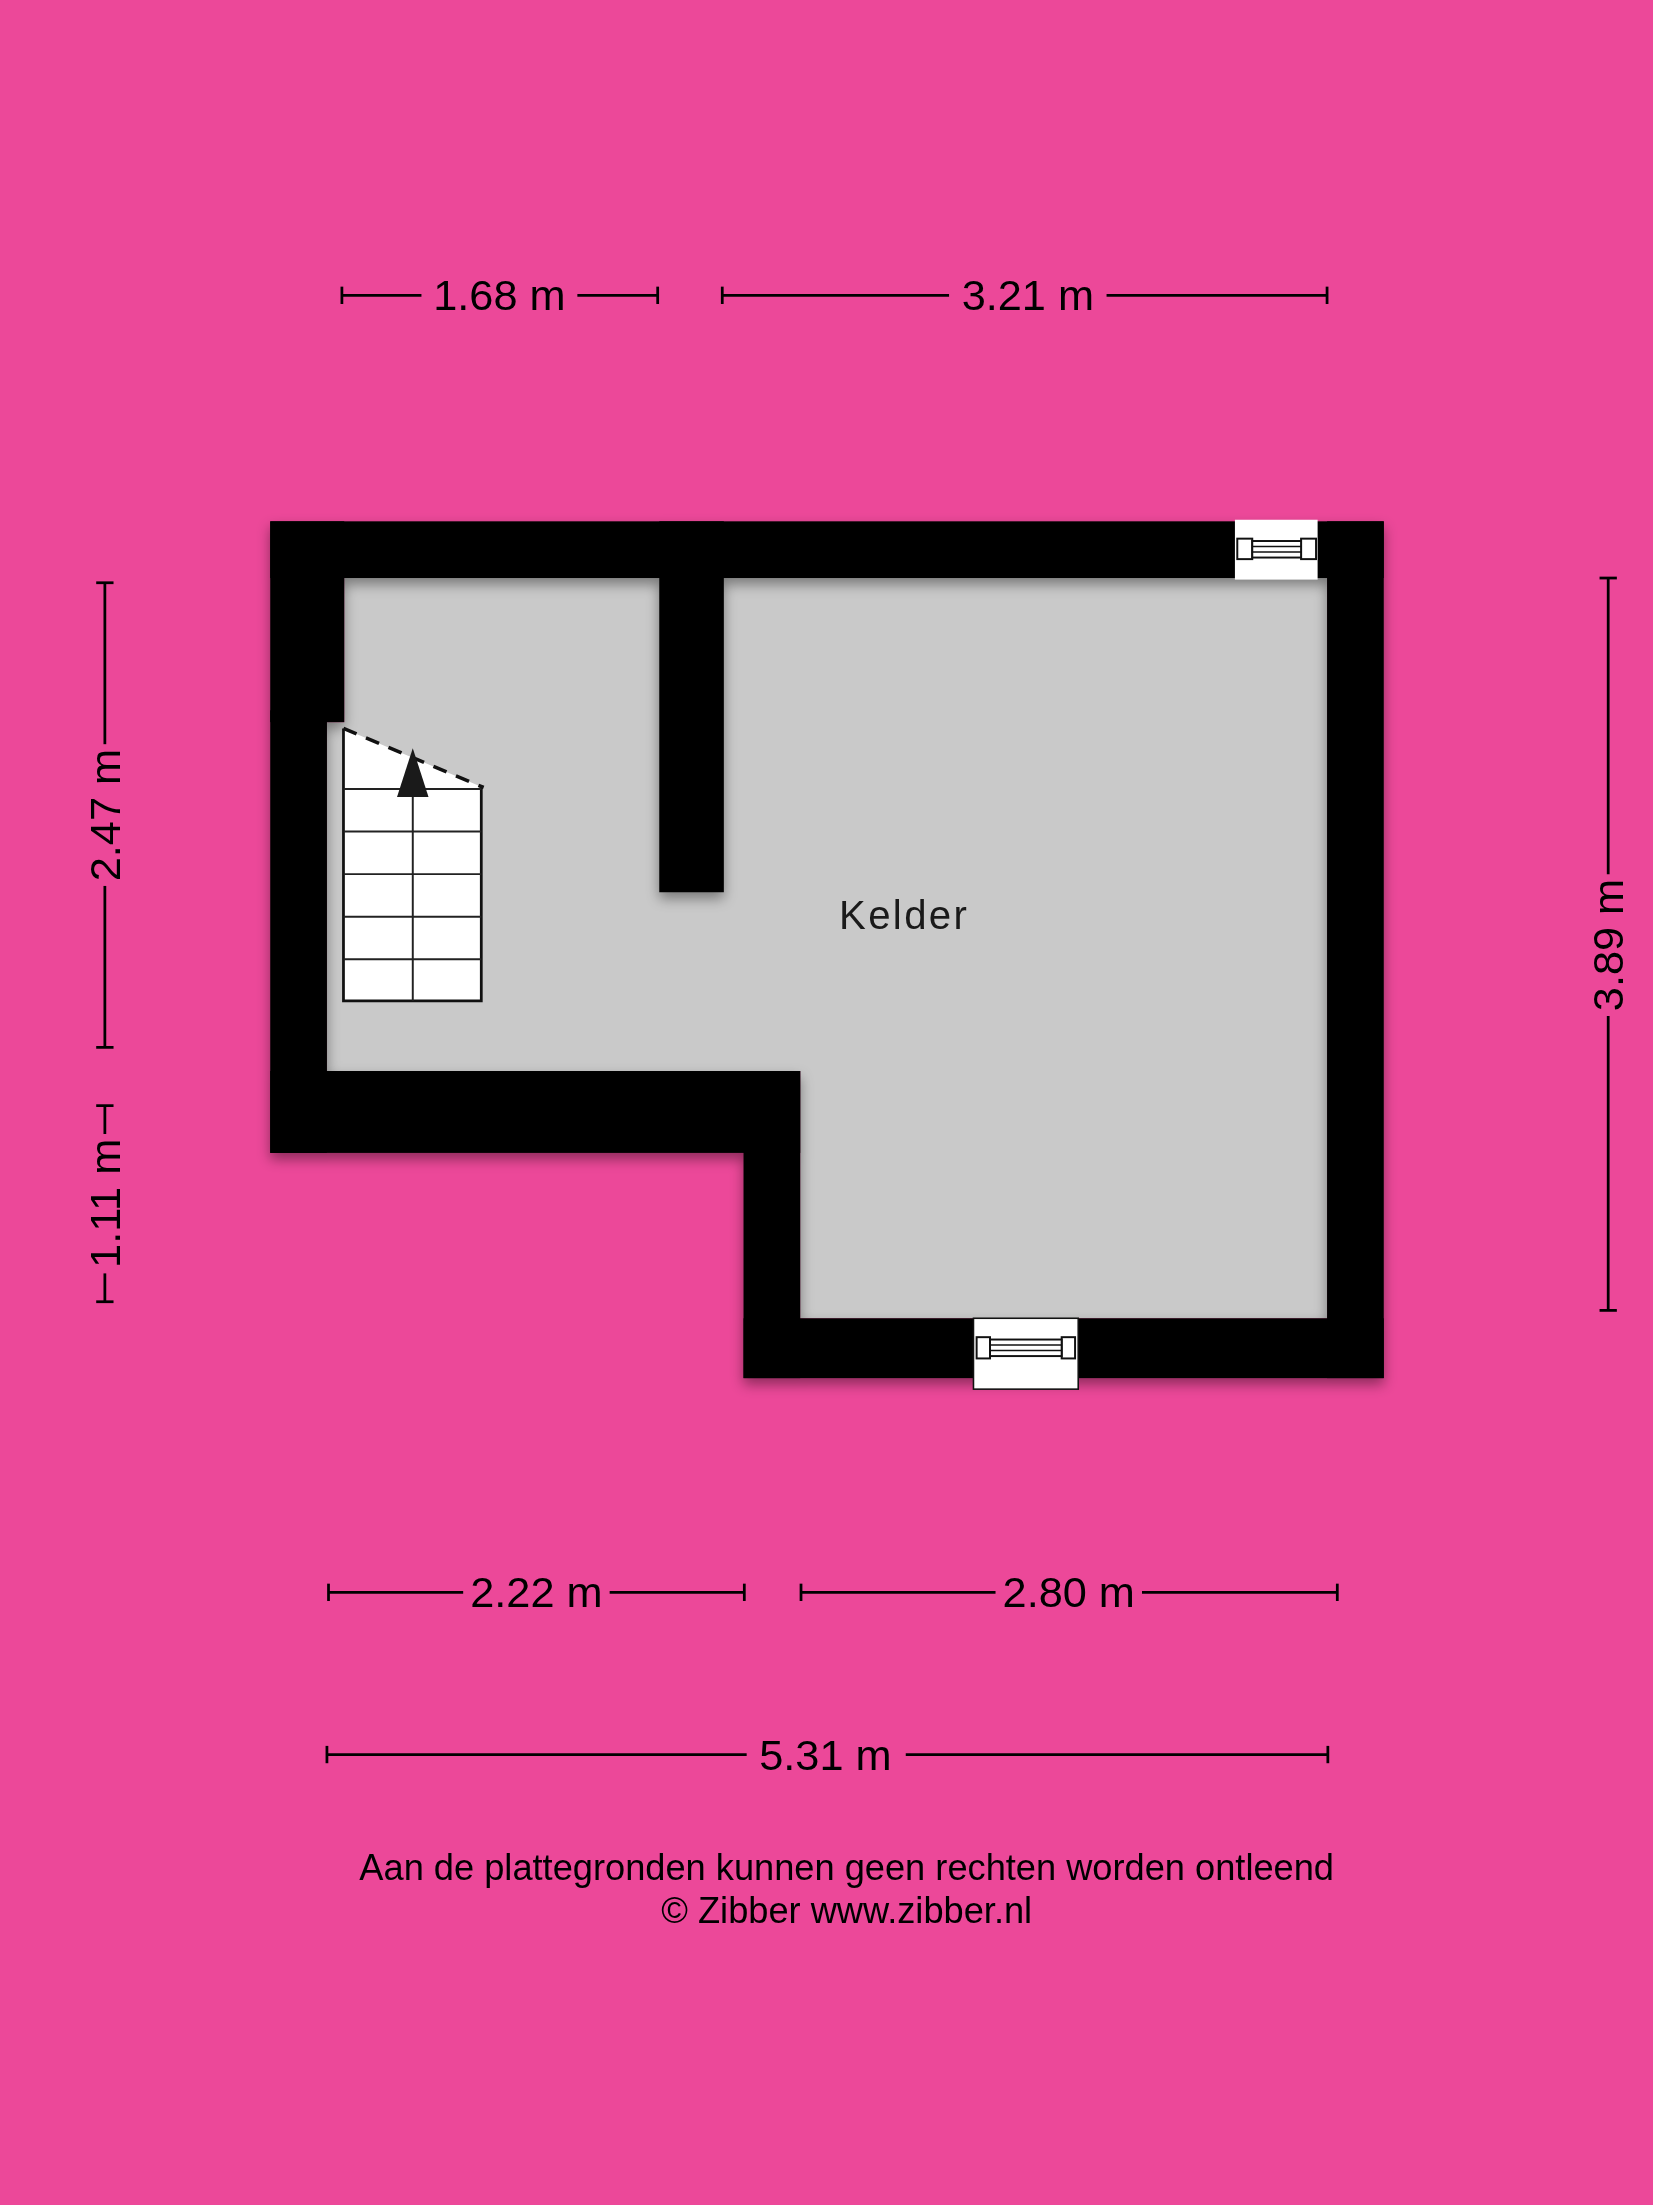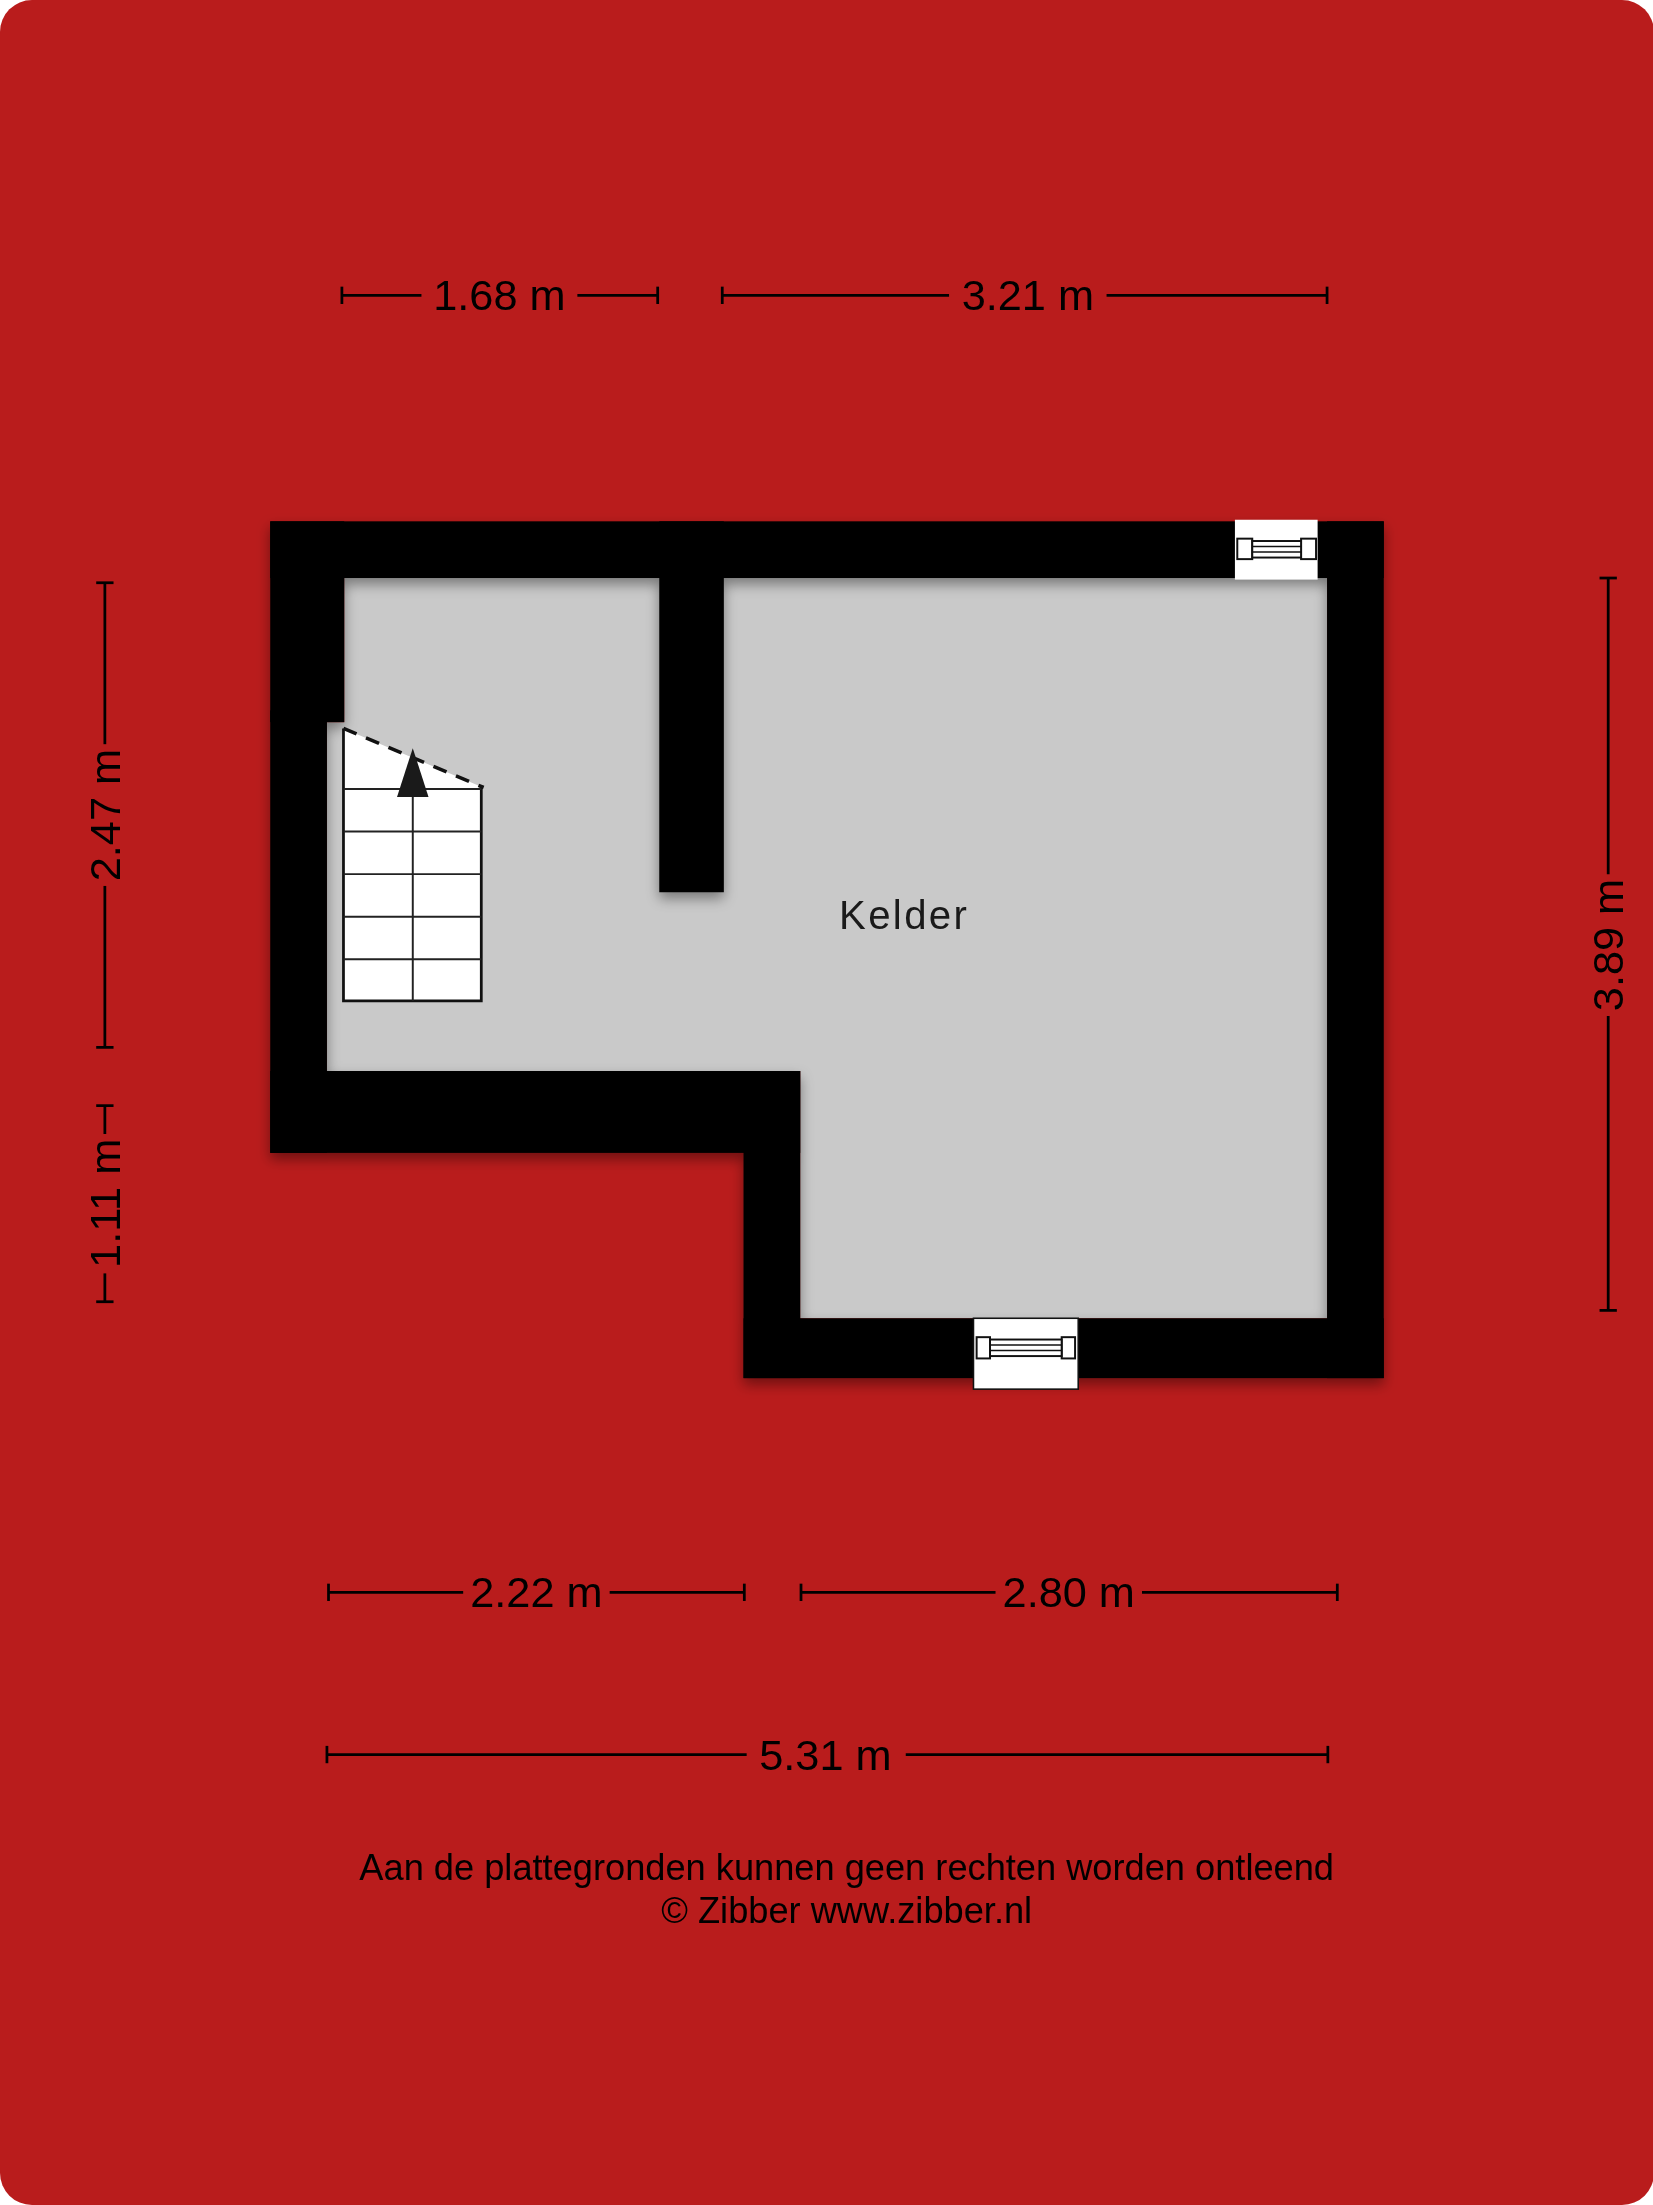--- a/index.html
+++ b/index.html
@@ -5,23 +5,22 @@
   html, body {
     margin: 0;
     padding: 0;
     background: #ffffff;
     font-family: "Liberation Sans", sans-serif;
   }
   .page {
     position: relative;
     width: 1654px;
     height: 2205px;
-    background: #b91c1c;
+    background: #ec4899;
     overflow: hidden;
-    border-radius: 32px;
   }
   svg { display: block; }
   text {
     font-family: "Liberation Sans", sans-serif;
     fill: #000000;
   }
   .dim-text {
     font-size: 55px;
   }
   .room-text {

